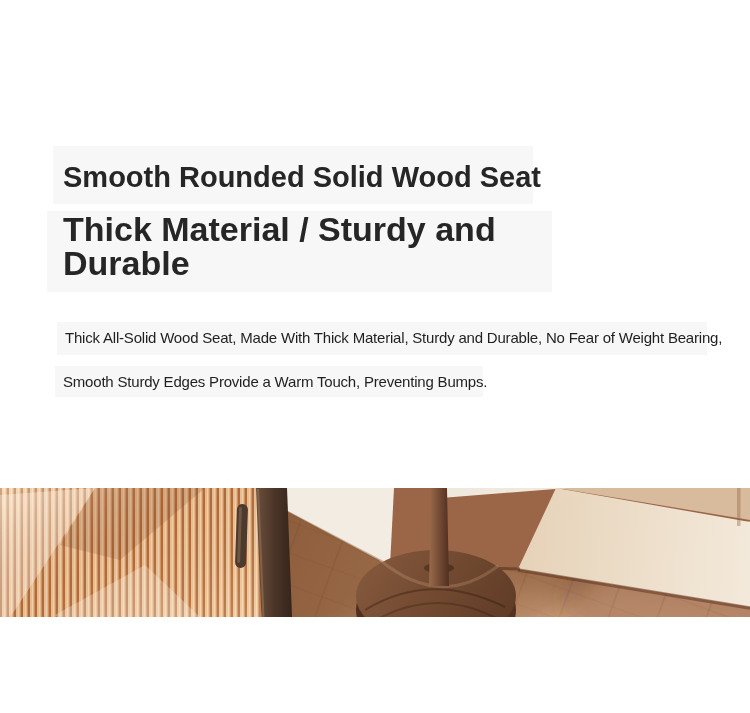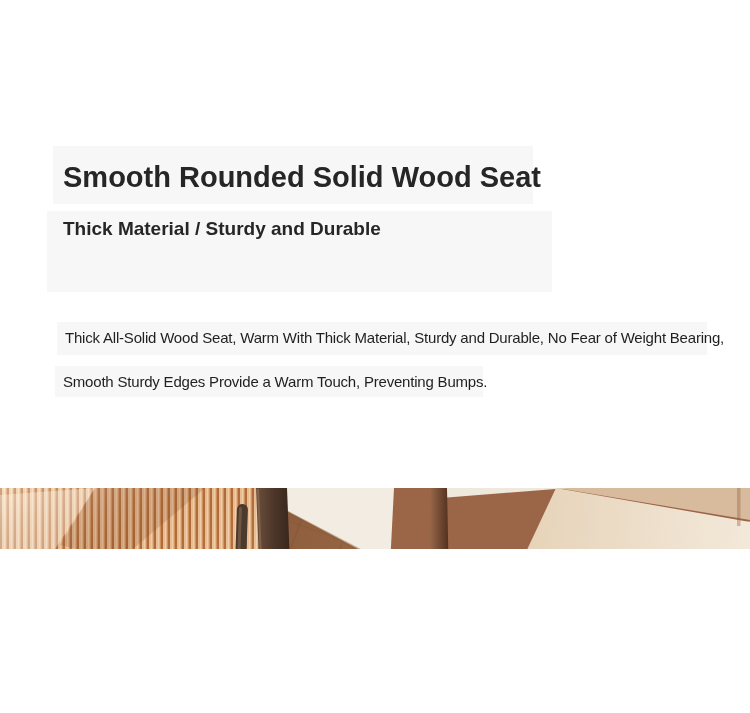--- a/index.html
+++ b/index.html
@@ -1,31 +1,31 @@
 <!DOCTYPE html>
 <html><head>
 <meta charset="utf-8">
 <style>
   html,body{margin:0;padding:0;}
   .canvas{
     position:relative;
-    width:750px;height:549px;
+    width:750px;height:617px;
     background:#ffffff;
     overflow:hidden;
     font-family:"Liberation Sans", sans-serif;
   }
   .hl{position:absolute;background:#f7f7f7;}
   .h1{
     position:absolute;left:63px;top:160px;
     font-size:29px;font-weight:700;line-height:34px;
     color:#262626;white-space:nowrap;letter-spacing:0px;
   }
   .h2{
     position:absolute;left:63px;top:212px;width:445px;
-    font-size:19px;font-weight:700;line-height:34px;
+    font-size:34px;font-weight:700;line-height:34px;
     color:#262626;letter-spacing:0px;
   }
   .body-line{
     position:absolute;left:65px;
     font-size:15px;font-weight:400;line-height:20px;
     color:#1f1f1f;white-space:nowrap;letter-spacing:-0.2px;
   }
   .body-line.l1{top:328px;}
   .body-line.l2{top:372px;left:63px;}
   .photo{
@@ -39,21 +39,21 @@
 
 <div class="canvas">
 
   <div class="hl" style="left:53px;top:146px;width:480px;height:58px;"></div>
   <div class="hl" style="left:47px;top:211px;width:505px;height:81px;"></div>
   <div class="hl" style="left:57px;top:322px;width:650px;height:33px;"></div>
   <div class="hl" style="left:55px;top:366px;width:428px;height:31px;"></div>
 
   <div class="h1">Smooth Rounded Solid Wood Seat</div>
   <div class="h2">Thick Material / Sturdy and Durable</div>
-  <div class="body-line l1">Thick All-Solid Wood Seat, Warm With Thick Material, Sturdy and Durable, No Fear of Weight Bearing,</div>
+  <div class="body-line l1">Thick All-Solid Wood Seat, Made With Thick Material, Sturdy and Durable, No Fear of Weight Bearing,</div>
   <div class="body-line l2">Smooth Sturdy Edges Provide a Warm Touch, Preventing Bumps.</div>
 
   <div class="photo">
     <svg width="750" height="225" viewBox="0 488 750 225" xmlns="http://www.w3.org/2000/svg">
       <defs>
         <linearGradient id="floorG" gradientUnits="userSpaceOnUse" x1="120" y1="488" x2="700" y2="713">
           <stop offset="0" stop-color="#8e5b3c"></stop>
           <stop offset="0.45" stop-color="#b98a66"></stop>
           <stop offset="1" stop-color="#cf9f7c"></stop>
         </linearGradient>

